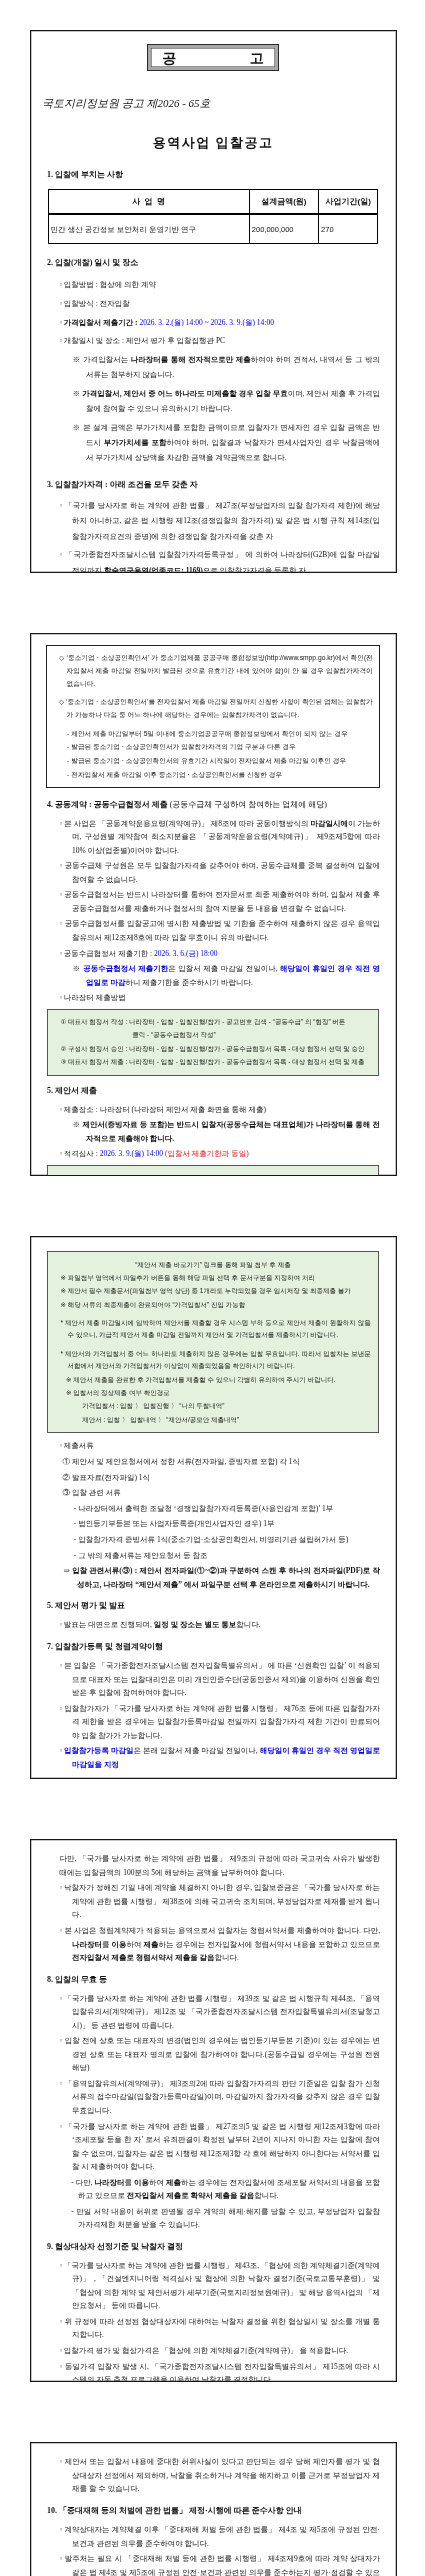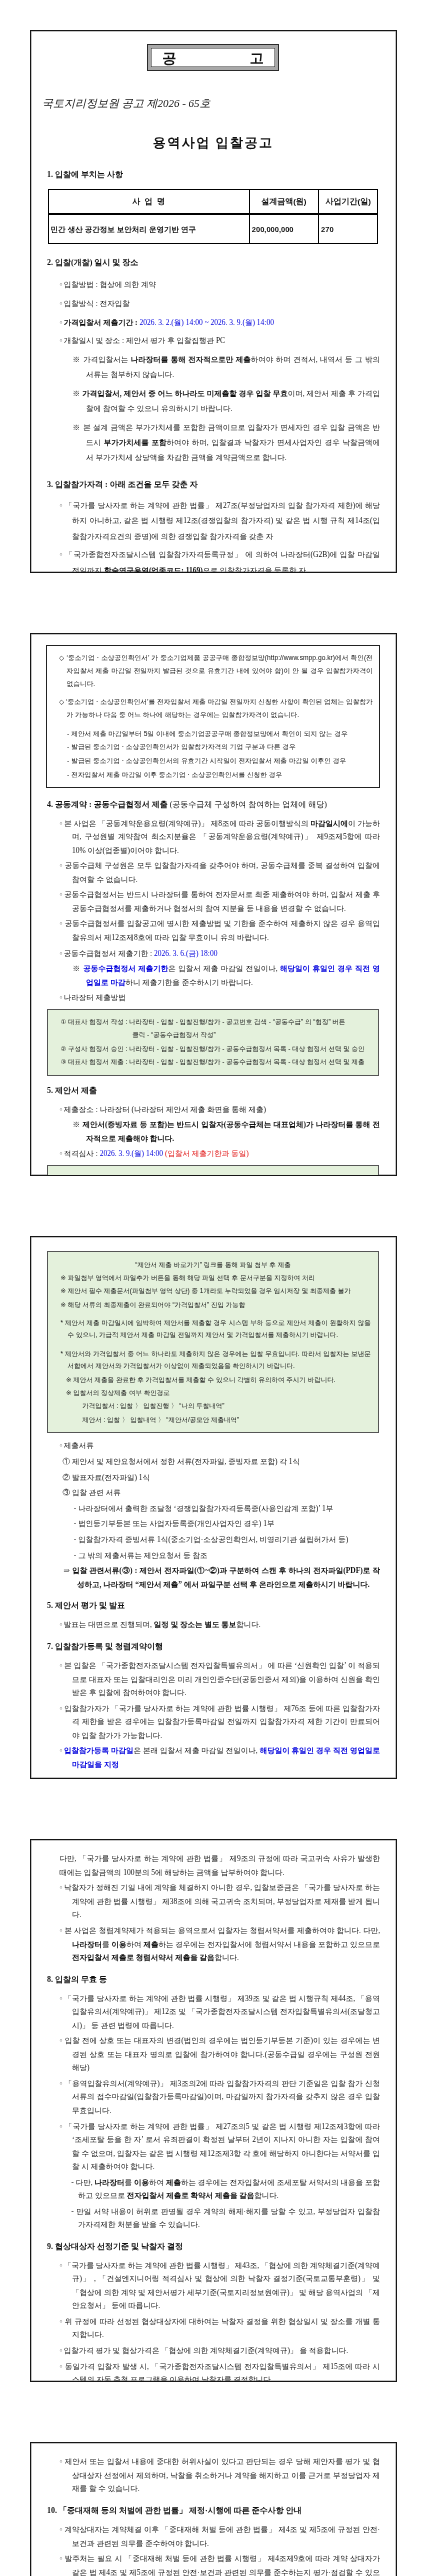--- a/index.html
+++ b/index.html
@@ -33,21 +33,21 @@
   }
   .docno{margin:21.6px 0 0 -4.1px;font-size:11px;font-style:italic;}
   .doc-title{text-align:center;font-size:13px;font-weight:bold;letter-spacing:1.5px;margin:15.5px 0 11.3px 0;}
   .sec-h{font-size:8px;margin:8.2px 0 4.6px 0;padding-left:1px;font-weight:normal;}
   .roomy .sec-h{margin:11.3px 0 5.7px 0;}
 
   
   table.bid{width:calc(100% - 3.1px);border-collapse:collapse;margin:2.1px 0 5.2px 1.5px;
     font-family:"Liberation Sans","DejaVu Sans",sans-serif;border:1.5px solid #000;}
   table.bid th{border:1px solid #000;border-bottom:2.1px double #000;font-size:8px;font-weight:bold;padding:3.6px 2.1px;white-space:pre;}
-  table.bid td{border:1px solid #000;font-size:7.5px;padding:6.2px 2.1px;font-weight:bold;}
+  table.bid td{border:1px solid #000;font-size:7.5px;padding:6.2px 2.1px;}
 
   
   .b{font-weight:bold;}
   .blue{color:var(--blue);}
   .red{color:var(--red);}
   .l1{padding-left:26px;text-indent:-12.4px;}
   .l1c{padding-left:13.4px;}
   .l2{padding-left:40px;text-indent:-13.4px;}
   .l3{padding-left:32px;text-indent:-6.7px;}
   .l5{padding-left:31px;text-indent:-13.4px;}

